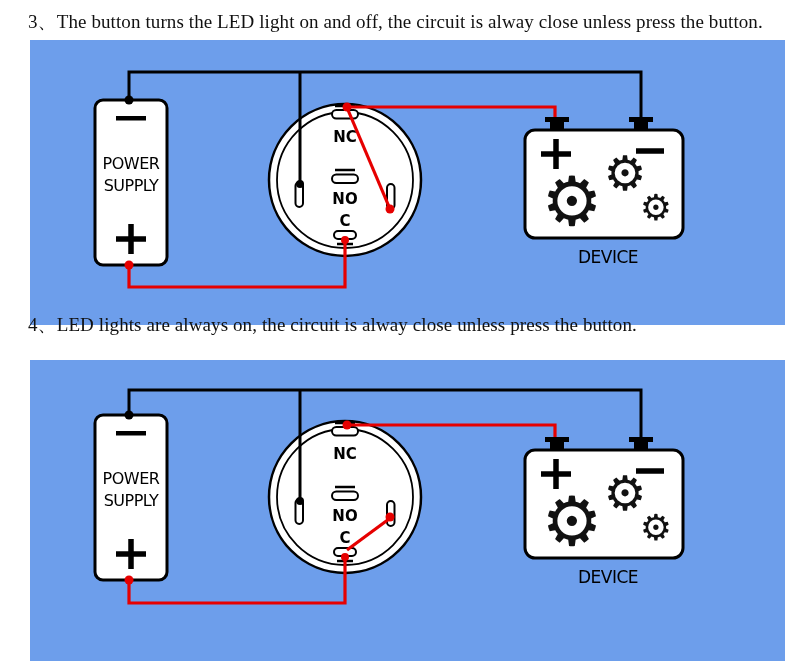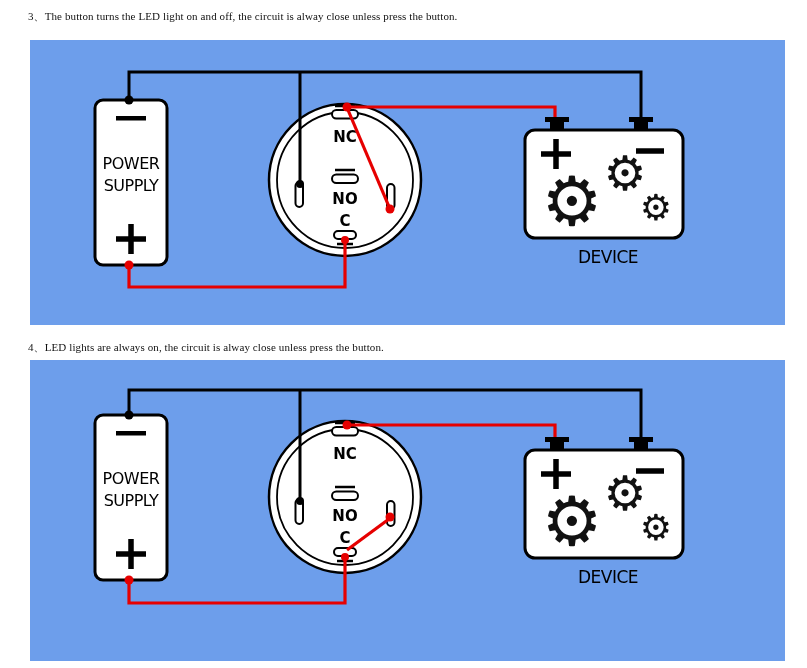--- a/index.html
+++ b/index.html
@@ -1,25 +1,25 @@
 <!DOCTYPE html>
 <html><head>
 <meta charset="utf-8">
 <style>
   html,body{margin:0;padding:0;}
   body{
     width:807px;height:668px;position:relative;background:#ffffff;
     font-family:"Liberation Serif", serif;overflow:hidden;
   }
   .caption{
-    position:absolute;left:28px;font-size:11px;color:#111;
+    position:absolute;left:28px;font-size:19px;color:#111;
     white-space:nowrap;letter-spacing:0.1px;
   }
   #caption3{top:9px;}
-  #caption4{top:340px;}
+  #caption4{top:312px;}
   .panel{position:absolute;left:30px;}
   #panel3{top:40px;width:755px;height:285px;}
   #panel4{top:360px;width:755px;height:301px;}
   svg{display:block;}
   .comp{fill:#ffffff;stroke:#000000;}
   .wire-b{stroke:#000000;stroke-width:3;fill:none;}
   .wire-r{stroke:#e60000;stroke-width:3.2;fill:none;}
   .dot-b{fill:#000000;}
   .dot-r{fill:#e60000;}
   .dlabel{

